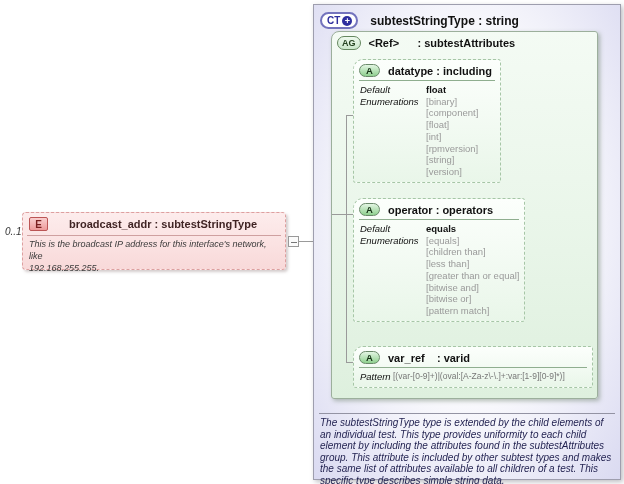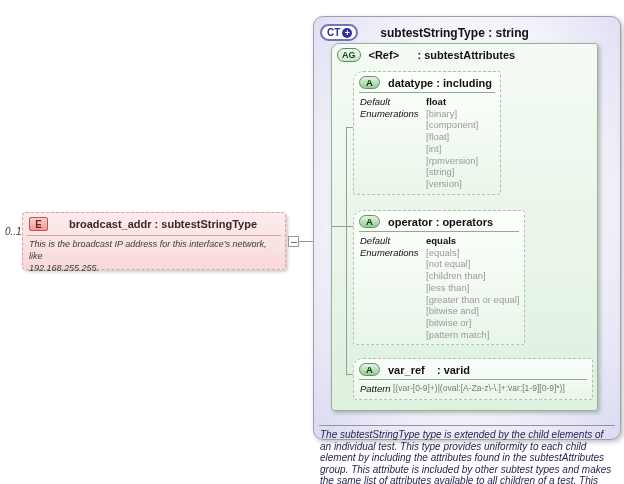--- a/index.html
+++ b/index.html
@@ -26,36 +26,36 @@
   .elem-sep { border-top:1px solid #cfa0a0; margin:1px 4px 0 4px; }
   .elem-annotation { padding:2px 6px 0 6px; font-size:9px; font-style:italic; color:#3a3a3a; line-height:12px; }
 
   
   .conn { position:absolute; background:#9a9a9a; }
   .ref-square { position:absolute; left:288px; top:236px; width:11px; height:11px; border:1px solid #999; background:#fbfbfb; }
   .ref-square .dash { position:absolute; left:2px; top:5px; width:6px; height:1px; background:#777; }
 
   
   .ct-panel {
-    position:absolute; left:313px; top:16px; width:308px; height:424px;
-    border:1px solid #9e9eae; border-radius:10px;
+    position:absolute; left:313px; top:4px; width:308px; height:476px;
+    border:1px solid #9e9eae; border-radius:0;
     background:radial-gradient(ellipse at 50% 45%, #ffffff 38%, #f2f2fa 62%, #dadaf1 100%);
     box-shadow:2px 2px 5px rgba(110,110,120,.45);
   }
   .ct-header { position:absolute; left:6px; top:7px; display:flex; align-items:center; }
   .ct-badge {
     display:flex; align-items:center; height:17px; padding:0 4px 0 5px;
     border:2px solid #7373bd; border-radius:9px; background:#ffffff;
     color:#2e2e9e; font-size:10px; font-weight:bold;
   }
   .ct-plus {
     width:10px; height:10px; margin-left:2px; border-radius:50%; background:#2e2e9e;
     color:#ffffff; font-size:9px; font-weight:bold; line-height:10px; text-align:center;
   }
-  .ct-title { margin-left:22px; font-size:12px; font-weight:bold; color:#111; white-space:pre; }
+  .ct-title { margin-left:12px; font-size:12px; font-weight:bold; color:#111; white-space:pre; }
 
   
   .ag-panel {
     position:absolute; left:17px; top:26px; width:267px; height:368px;
     border:1px solid #9caf9c; border-radius:8px 3px 3px 3px;
     background:linear-gradient(180deg,#f4fbf4 0%,#e8f5e8 60%,#def0de 100%);
     box-shadow:2px 2px 4px rgba(110,130,110,.5);
   }
   .ag-header { position:absolute; left:5px; top:4px; display:flex; align-items:center; }
   .ag-badge {
@@ -202,24 +202,20 @@
             <div class="prop-row">
               <span class="prop-label">Default</span>
               <span class="prop-value default">equals</span>
             </div>
             <div class="prop-row">
               <span class="prop-label">Enumerations</span>
               <span class="prop-value enum">[equals]</span>
             </div>
             <div class="prop-row">
               <span class="prop-label"></span>
-              <span class="prop-value enum">[not equal]</span>
-            </div>
-            <div class="prop-row">
-              <span class="prop-label"></span>
               <span class="prop-value enum">[children than]</span>
             </div>
             <div class="prop-row">
               <span class="prop-label"></span>
               <span class="prop-value enum">[less than]</span>
             </div>
             <div class="prop-row">
               <span class="prop-label"></span>
               <span class="prop-value enum">[greater than or equal]</span>
             </div>

